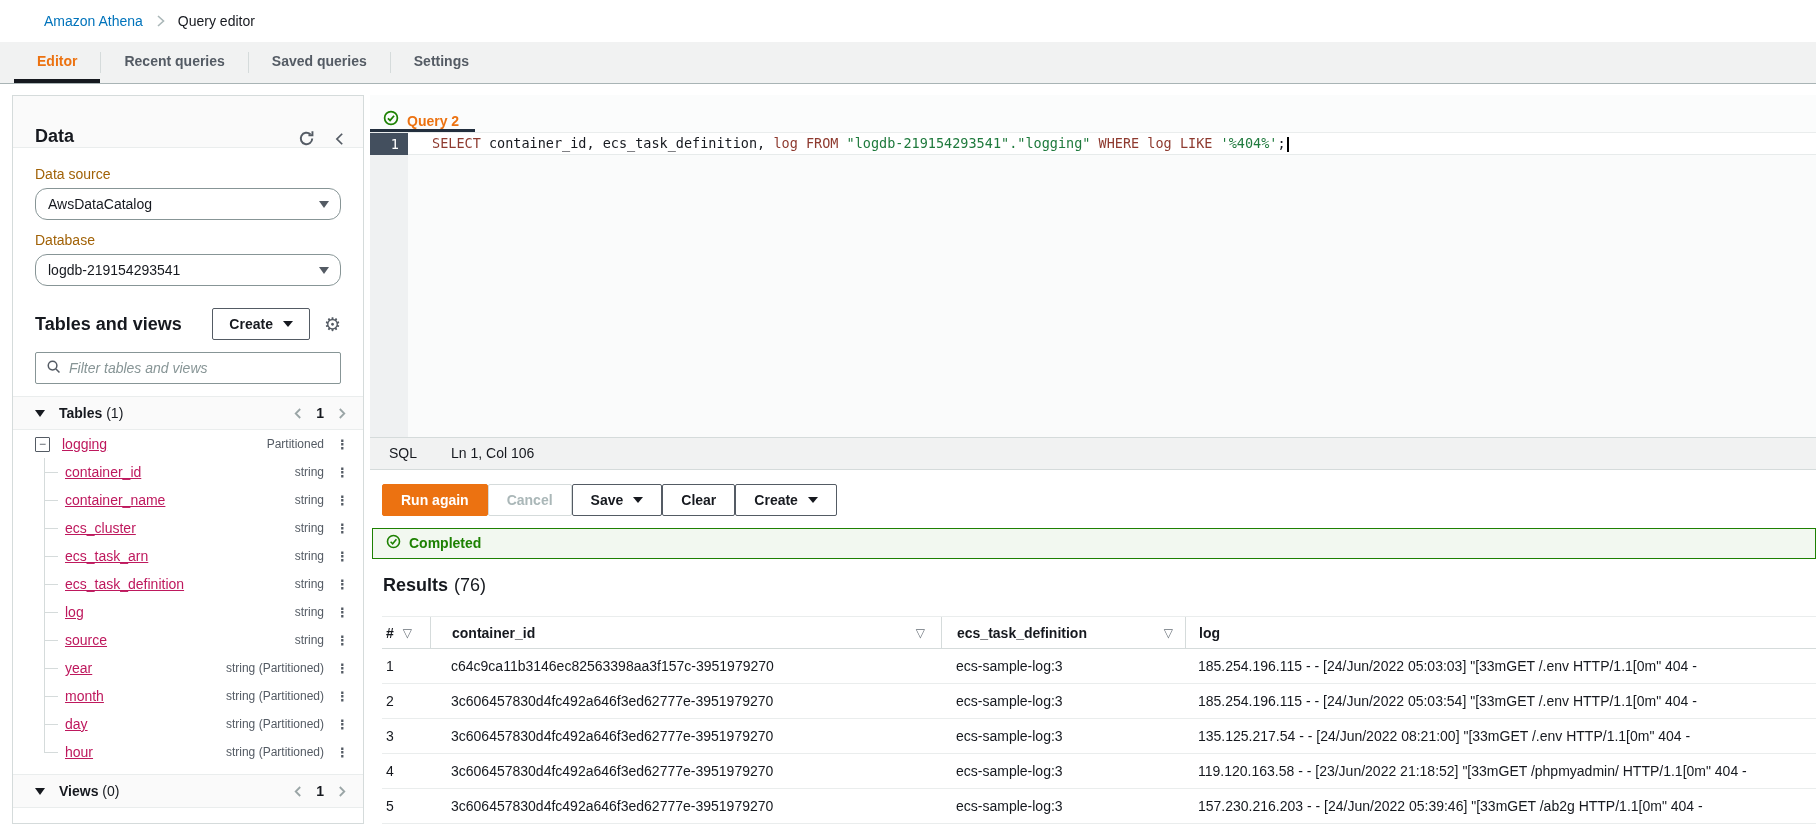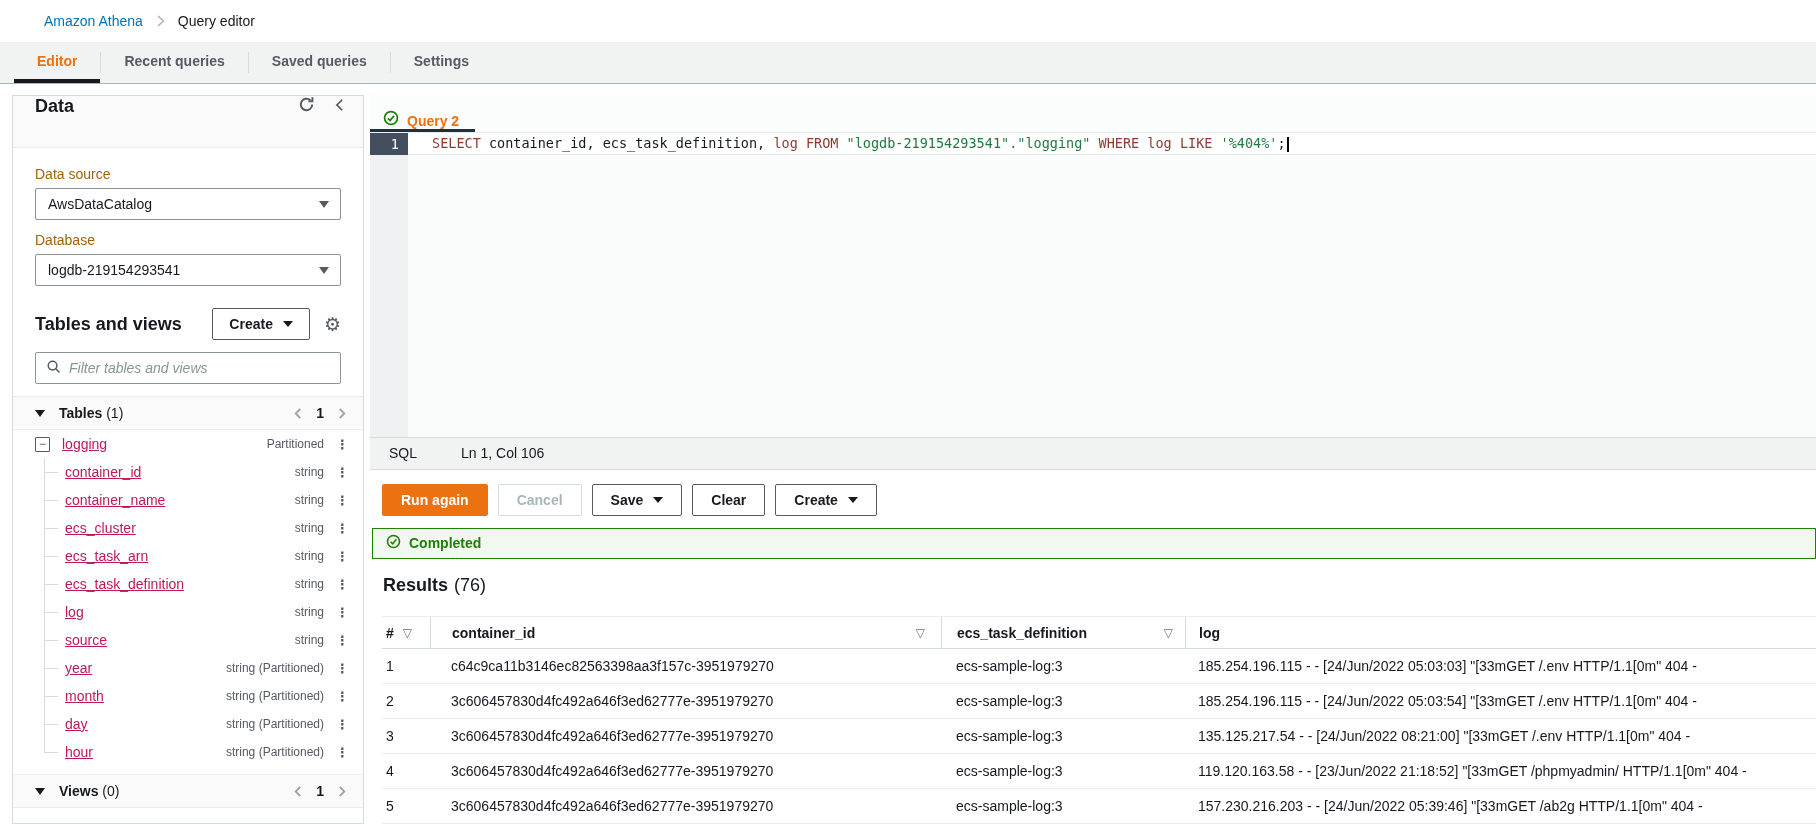--- a/index.html
+++ b/index.html
@@ -17,27 +17,27 @@
   .tab-strip { height:42px; background:#f1f2f2; border-bottom:1px solid #a9b4b5; display:flex; align-items:stretch; padding-left:14px; }
   .tab { display:flex; align-items:center; padding:0 23px; font-weight:700; color:#545b64; cursor:pointer; border-bottom:4px solid transparent; }
   .tab.active { color:var(--accent,#ec7211); border-bottom-color:#16191f; }
   .tab-sep { width:1px; background:#d5dbdb; margin:10px 0; }
 
   
   .main { display:flex; padding:11px 0 0 12px; gap:6px; height:740px; }
 
   
   .sidebar { width:352px; min-width:352px; height:729px; background:#fff; border:1px solid #d5dbdb; overflow:hidden; }
-  .panel-header { height:52px; background:#fafafa; border-bottom:1px solid #eaeded; display:flex; align-items:flex-start; padding:0 16px 0 22px; }
+  .panel-header { height:52px; background:#fafafa; border-bottom:1px solid #eaeded; display:flex; align-items:flex-end; padding:0 16px 0 22px; }
   .panel-title { font-size:18px; font-weight:700; }
   .hdr-icons { margin-left:auto; display:flex; align-items:center; gap:18px; }
   .icon-btn { cursor:pointer; display:flex; align-items:center; }
   .panel-body { padding:12px 22px 0 22px; }
   .field-label { display:block; margin:6px 0 6px; color:#a16207; }
-  .select { position:relative; height:32px; border:1px solid #879596; border-radius:2px; background:#fff;
+  .select { position:relative; height:32px; border:1px solid #879596; border-radius:12px; background:#fff;
     display:flex; align-items:center; padding:0 28px 0 12px; cursor:pointer; }
   .select .caret { position:absolute; right:11px; }
   .caret { width:0; height:0; border-left:5px solid transparent; border-right:5px solid transparent; border-top:7px solid #16191f; display:inline-block; }
   .select .caret { border-top-color:#545b64; }
   .tv-row { display:flex; align-items:center; margin-top:22px; gap:14px; }
   .btn { height:32px; border-radius:2px; font-weight:700; font-size:14px; display:inline-flex; align-items:center; gap:10px;
     background:#fff; border:1px solid #545b64; color:#16191f; padding:0 18px; cursor:pointer; font-family:inherit; }
   .btn .caret { border-top-width:6px; border-left-width:5px; border-right-width:5px; }
   .btn.primary { background:var(--accent,#ec7211); border-color:var(--accent,#ec7211); color:#fff; }
   .btn.disabled { border-color:#d5dbdb; color:#aab7b8; cursor:default; }
@@ -77,23 +77,23 @@
   .code-line { position:relative; display:flex; height:22px; align-items:center; background:#fff; border-bottom:1px solid #e7ebeb; }
   .gutter-cell { width:38px; min-width:38px; height:22px; background:#434f5e; color:#fff; text-align:right; padding-right:9px;
     font-family:"DejaVu Sans Mono", monospace; font-size:13.5px; line-height:22px; }
   .code-text { font-family:"DejaVu Sans Mono", monospace; font-size:13.5px; padding-left:24px; white-space:pre; }
   .tok-kw { color:#8e3a2f; }
   .tok-str { color:#1f7a3d; }
   .tok-id { color:#16191f; }
   .cursor { display:inline-block; width:2px; height:15px; background:#000; vertical-align:middle; margin-left:1px; }
 
   .status-bar { height:34px; background:#f1f2f2; border-top:1px solid #d5dbdb; border-bottom:1px solid #d5dbdb;
-    display:flex; align-items:center; padding-left:19px; gap:44px; }
-
-  .actions-row { display:flex; gap:10px; margin:14px 0 12px 12px; }
+    display:flex; align-items:center; padding-left:19px; gap:34px; }
+
+  .actions-row { display:flex; margin:14px 0 12px 12px; }
 
   .banner { height:32px; margin-left:2px; background:#f2f8f0; border:1px solid #1d8102; display:flex; align-items:center; gap:8px; padding-left:13px;
     color:var(--success,#1d8102); font-weight:700; }
 
   .results-header { margin:16px 0 10px 13px; display:flex; align-items:baseline; gap:6px; }
   .results-count { font-size:18px; color:#16191f; font-weight:400; }
   .search-box { margin-left:12px; width:683px; height:32px; border:1px solid #879596; border-radius:2px; display:flex; align-items:center; padding:0 10px; gap:8px; background:#fff; }
 
   .results-table { margin:10px 0 0 12px; width:1434px; }
   .rt-header { display:flex; height:33px; align-items:center; border-top:1px solid #eaeded; border-bottom:1px solid #d5dbdb; font-weight:700; }

